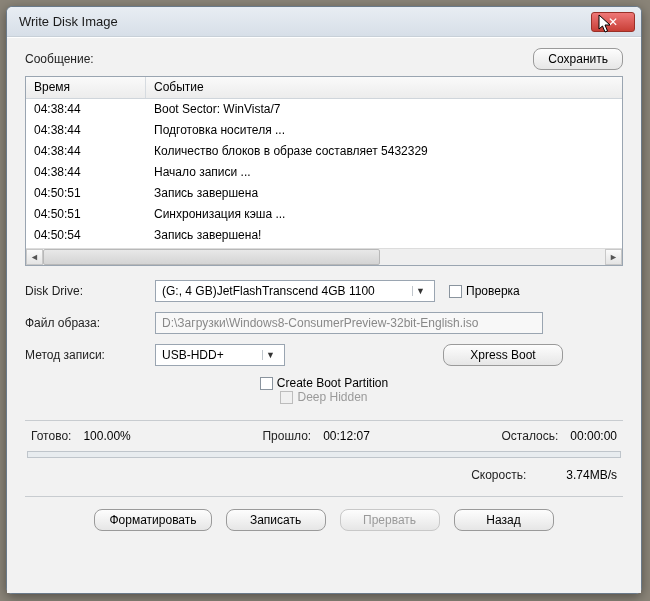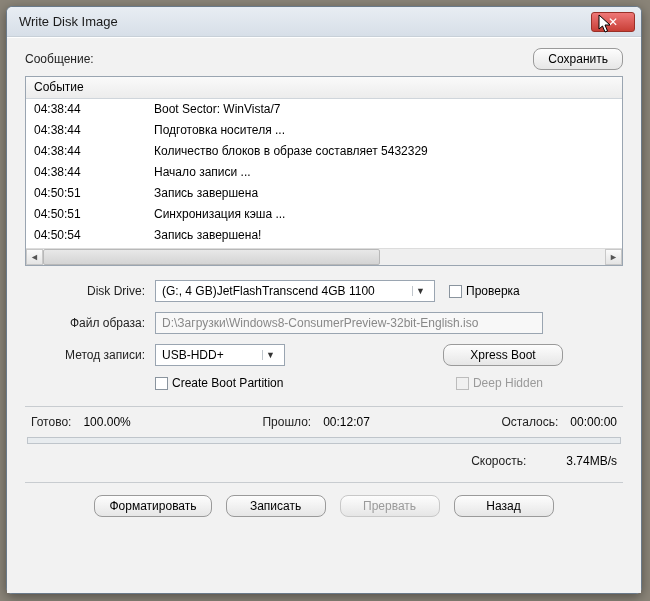--- a/index.html
+++ b/index.html
@@ -150,21 +150,20 @@
   .form {
     margin-top: 14px;
   }
   .form-row {
     display: flex;
     align-items: center;
     margin-bottom: 10px;
   }
   .form-label {
     width: 130px;
-    text-align: right;
     padding-right: 10px;
     color: #222;
   }
   .combo, .textfield {
     border: 1px solid #9aa5b1;
     background: #fff;
     height: 22px;
     padding: 2px 6px;
     font-size: 12px;
     font-family: inherit;
@@ -248,20 +247,21 @@
 
   <div class="client">
 
     <div class="msg-row">
       <div class="msg-label">Сообщение:</div>
       <button class="btn">Сохранить</button>
     </div>
 
     <div class="log">
       <div class="log-header">
+        <div class="col-time">Время</div>
         <div class="col-event">Событие</div>
       </div>
       <div class="log-body" id="log-body">
           <div class="log-row">
             <div class="col-time">04:38:44</div>
             <div class="col-event">Boot Sector: WinVista/7</div>
           </div>
           <div class="log-row">
             <div class="col-time">04:38:44</div>
             <div class="col-event">Подготовка носителя ...</div>
@@ -319,21 +319,21 @@
         <div class="form-label">Метод записи:</div>
         <div class="combo method-combo">
           <span class="combo-text">USB-HDD+</span>
           <span class="combo-arrow">▼</span>
         </div>
         <div style="flex:1"></div>
         <button class="btn xpress-btn">Xpress Boot</button>
         <div style="width:60px"></div>
       </div>
 
-      <div class="form-row" style="margin-top:2px;">
+      <div class="form-row" style="margin-top:2px;flex-direction:column;">
         <div class="form-label"></div>
         <label class="checkbox">
           <span class="box"></span>
           <span>Create Boot Partition</span>
         </label>
         <div style="flex:1"></div>
         <label class="checkbox disabled">
           <span class="box"></span>
           <span>Deep Hidden</span>
         </label>

